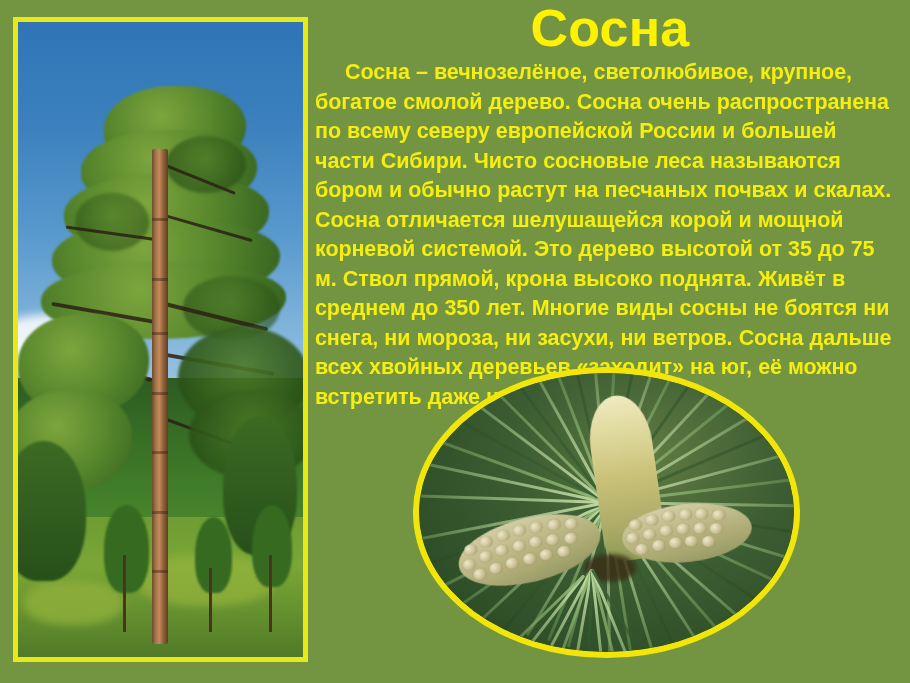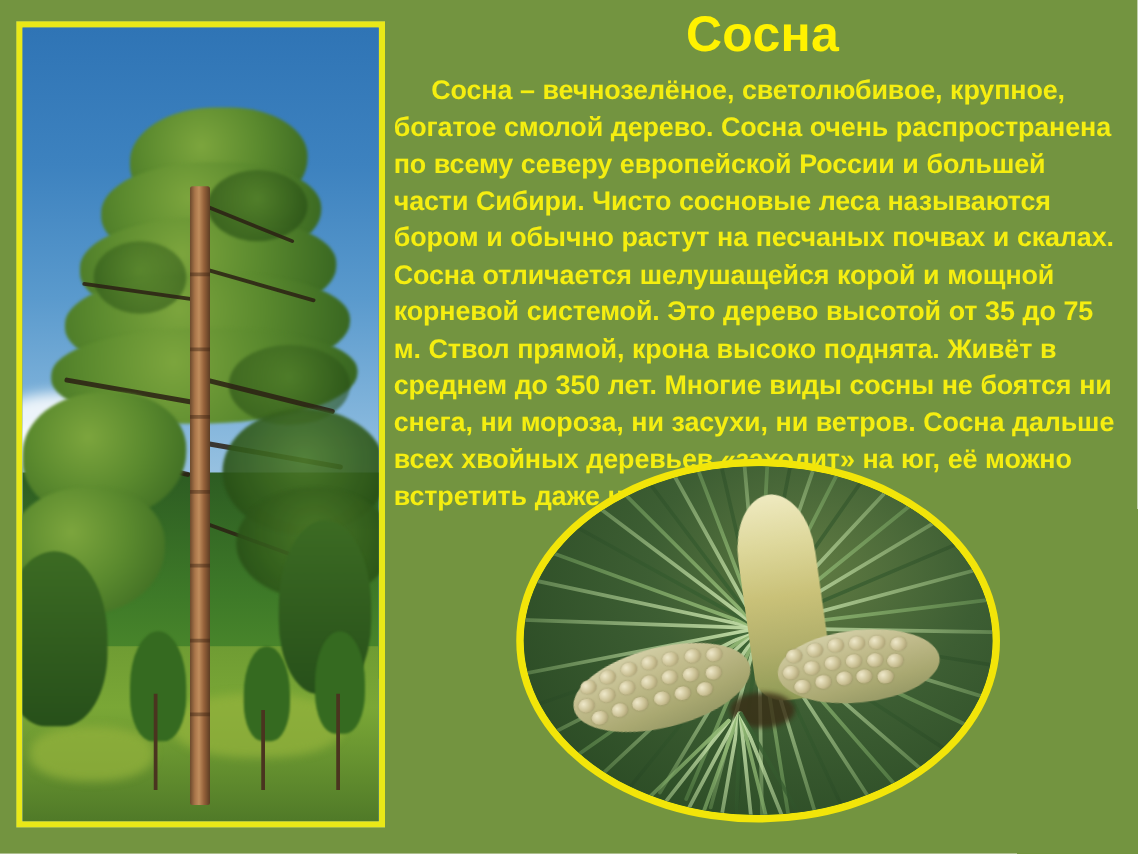--- a/index.html
+++ b/index.html
@@ -130,21 +130,21 @@
   }
 
   
   #slide-title {
     position: absolute;
     left: 310px;
     top: 3px;
     width: 600px;
     text-align: center;
     color: #fff200;
-    font-size: 40px;
+    font-size: 52px;
     font-weight: bold;
     letter-spacing: 0.2px;
     line-height: 50px;
     white-space: nowrap;
   }
 
   
   #body-text {
     position: absolute;
     left: 315px;

